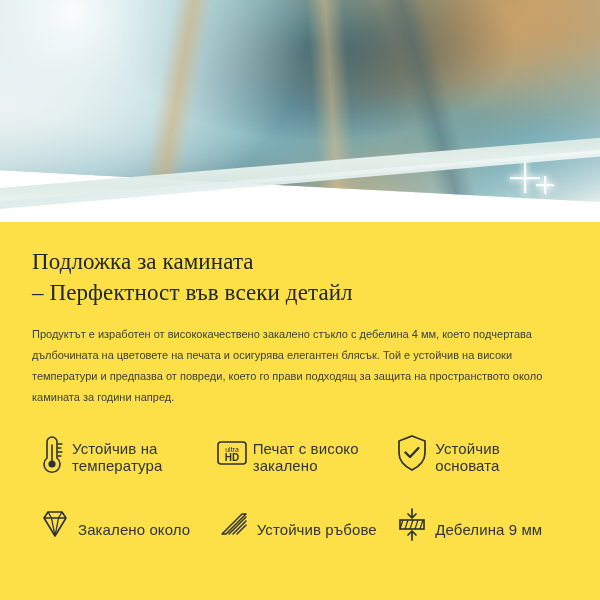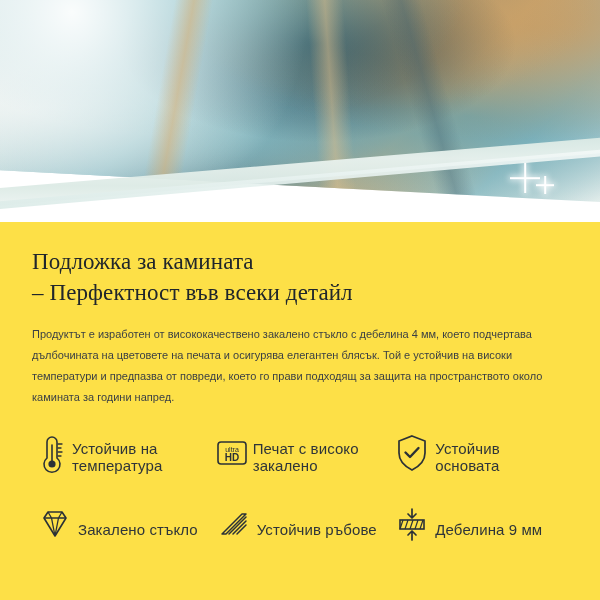--- a/index.html
+++ b/index.html
@@ -209,21 +209,21 @@
         <div class="feature-label">Устойчив основата</div>
       </div>
 
       <div class="feature">
         <div class="feature-icon">
           <svg width="42" height="40" viewBox="0 0 42 40">
             <path d="M10 13 L14 7 H28 L32 13 L21 31 Z" fill="none" stroke="#2b3136" stroke-width="1.6" stroke-linejoin="round"></path>
             <path d="M10 13 H32 M14 7 L17.5 13 L21 31 M28 7 L24.5 13 L21 31" fill="none" stroke="#2b3136" stroke-width="1.3"></path>
           </svg>
         </div>
-        <div class="feature-label">Закалено стъкло</div>
+        <div class="feature-label">Закалено около</div>
       </div>
 
       <div class="feature">
         <div class="feature-icon">
           <svg width="42" height="40" viewBox="0 0 42 40">
             <path d="M9 29 L29 9 L33 9 L13 29 Z" fill="none" stroke="#2b3136" stroke-width="1.5" stroke-linejoin="round"></path>
             <path d="M16 29 L33 12 M20 29 L33 16 M24 29 L33 20" stroke="#2b3136" stroke-width="1.5" stroke-linecap="round"></path>
           </svg>
         </div>
         <div class="feature-label">Устойчив ръбове</div>

